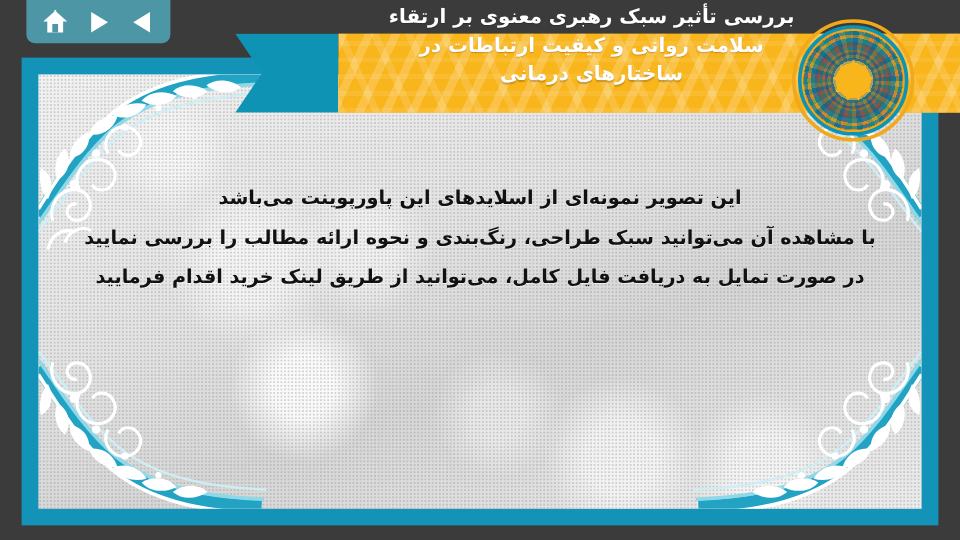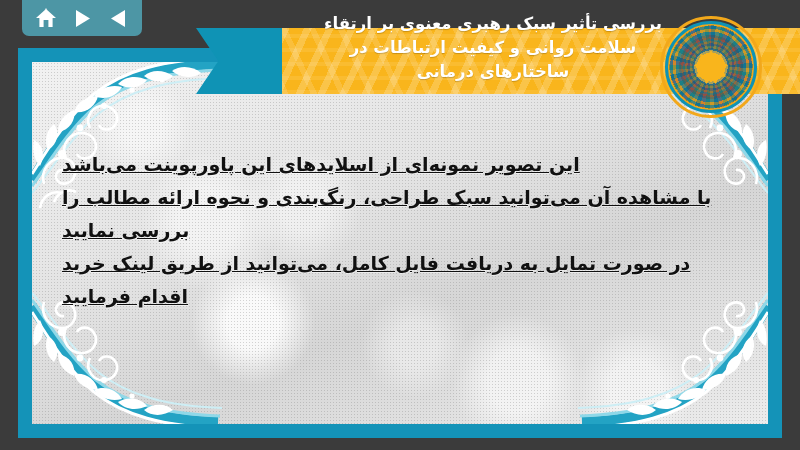--- a/index.html
+++ b/index.html
@@ -69,21 +69,20 @@
     text-align:center;
     color:#ffffff;
     font-size:16.5px;
     line-height:24px;
     font-weight:bold;
     letter-spacing:0px;
     text-shadow:0 1px 1px rgba(0,0,0,.20);
     white-space:pre-line;
     z-index:25;
     pointer-events:none;
-    margin-top:10px;
   }
 
   
   #medallion{
     position:absolute;left:662px;top:18px;width:98px;height:98px;
     border-radius:50%;
     z-index:30;
     background:
       radial-gradient(circle at 50% 50%,
         #f9b51c 0 21%,
@@ -163,30 +162,29 @@
   
   .corner{position:absolute;width:200px;height:150px;pointer-events:none;}
   .c-tl{left:0;top:0;}
   .c-tr{right:0;top:0;transform:scaleX(-1);}
   .c-bl{left:0;bottom:0;transform:scaleY(-1);}
   .c-br{right:0;bottom:0;transform:scale(-1,-1);}
 
   
   #body-text{
     position:absolute;left:30px;right:30px;top:86px;
-    text-align:left;
+    text-align:center;
     color:#111;
-    font-size:19px;
+    font-size:16px;
     line-height:33px;
     font-weight:bold;
     z-index:15;
     direction:rtl;
     white-space:pre-line;
     text-shadow:0 1px 0 rgba(255,255,255,.5);
-    text-decoration:underline;
   }
 
   
   #bottom-strip{
     position:absolute;left:0;right:0;bottom:0;height:12px;background:#3b3b3b;z-index:35;
   }
 </style>
 </head>
 <body>
 

